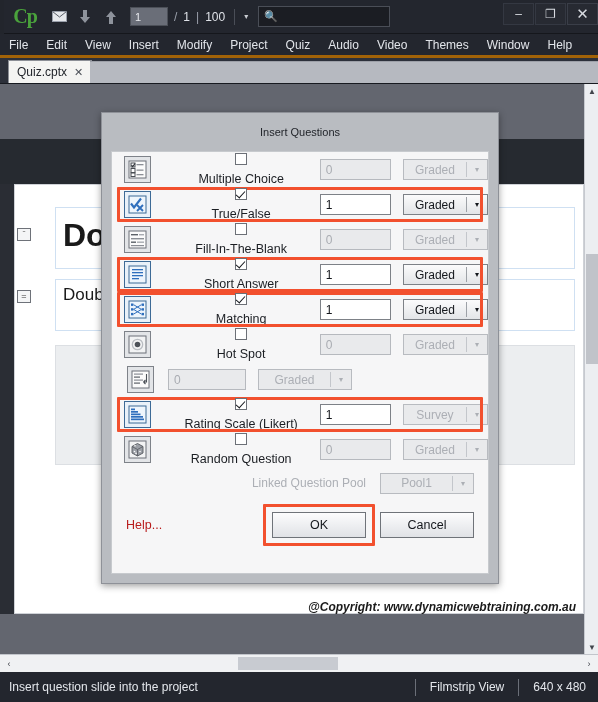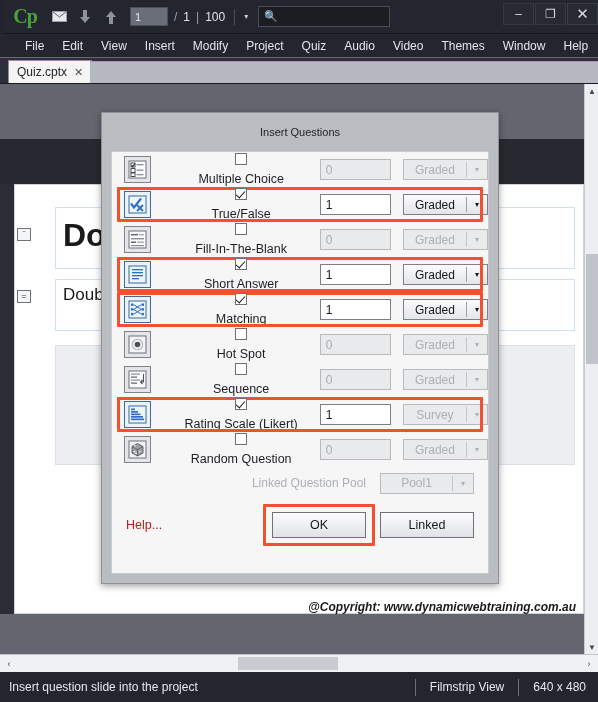--- a/index.html
+++ b/index.html
@@ -44,22 +44,21 @@
     width: 31px; height: 22px; display: flex; align-items: center;
     justify-content: center; color: #d8dbe1; font-size: 12px;
     border: 1px solid #343842; background: #272a32; margin-left: 1px;
   }
   .wc.close { font-size: 15px; border-color: #3a3e48; }
 
   
   .menubar {
     position: absolute; left: 0; top: 34px; width: 598px; height: 24px;
     background: #23262e; display: flex; align-items: center;
-    border-bottom: 1px solid #a16207;
-    padding-left: 16px;
+    border-bottom: 3px solid #a16207;
   }
   .menu-item {
     color: #e2e5ea; font-size: 12px; padding: 3px 9px; cursor: default;
   }
 
   
   .tabbar {
     position: absolute; left: 0; top: 58px; width: 598px; height: 26px;
     background: #2c303a; border-bottom: 1px solid #171a20;
   }
@@ -536,24 +535,20 @@
             <svg width="19" height="19" viewBox="0 0 19 19">
                 <rect x="1" y="1" width="17" height="17" fill="#fbfbfb" stroke="#6d7178"></rect>
                 <rect x="3" y="3.5" width="9" height="1.2" fill="#8a8e95"></rect>
                 <rect x="3" y="6.5" width="6" height="1.2" fill="#5d6269"></rect>
                 <rect x="3" y="9.5" width="9" height="1.2" fill="#8a8e95"></rect>
                 <rect x="3" y="12.5" width="6" height="1.2" fill="#5d6269"></rect>
                 <path d="M15.5 4 v8 h-3 M12.5 12 l2 -2 M12.5 12 l2 2" fill="none" stroke="#4c5158" stroke-width="1.1"></path>
               </svg>
           </div>
         </div>
-        <div class="cbwrap">
-          <div class="cbox"></div>
-          <span class="qlabel">Sequence</span>
-        </div>
         <div class="numfield dis">
           <span>0</span>
         </div>
         <div class="ddl dis">
           <span class="txt">Graded</span>
           <span class="sepv"></span>
           <span class="arw">▾</span>
         </div>
       </div>
 
@@ -621,19 +616,19 @@
           <span class="arw">▾</span>
         </div>
       </div>
 
       <div class="btn-row">
         <span class="help-link">Help...</span>
         <div style="position:relative; margin-left:auto;">
           <div class="hl" style="left:-9px; top:-8px; right:-9px; bottom:-8px;"></div>
           <div class="btn ok">OK</div>
         </div>
-        <div class="btn cancel">Linked</div>
+        <div class="btn cancel">Cancel</div>
       </div>
 
     </div>
   </div>
 
 </div>
 
 </body></html>

